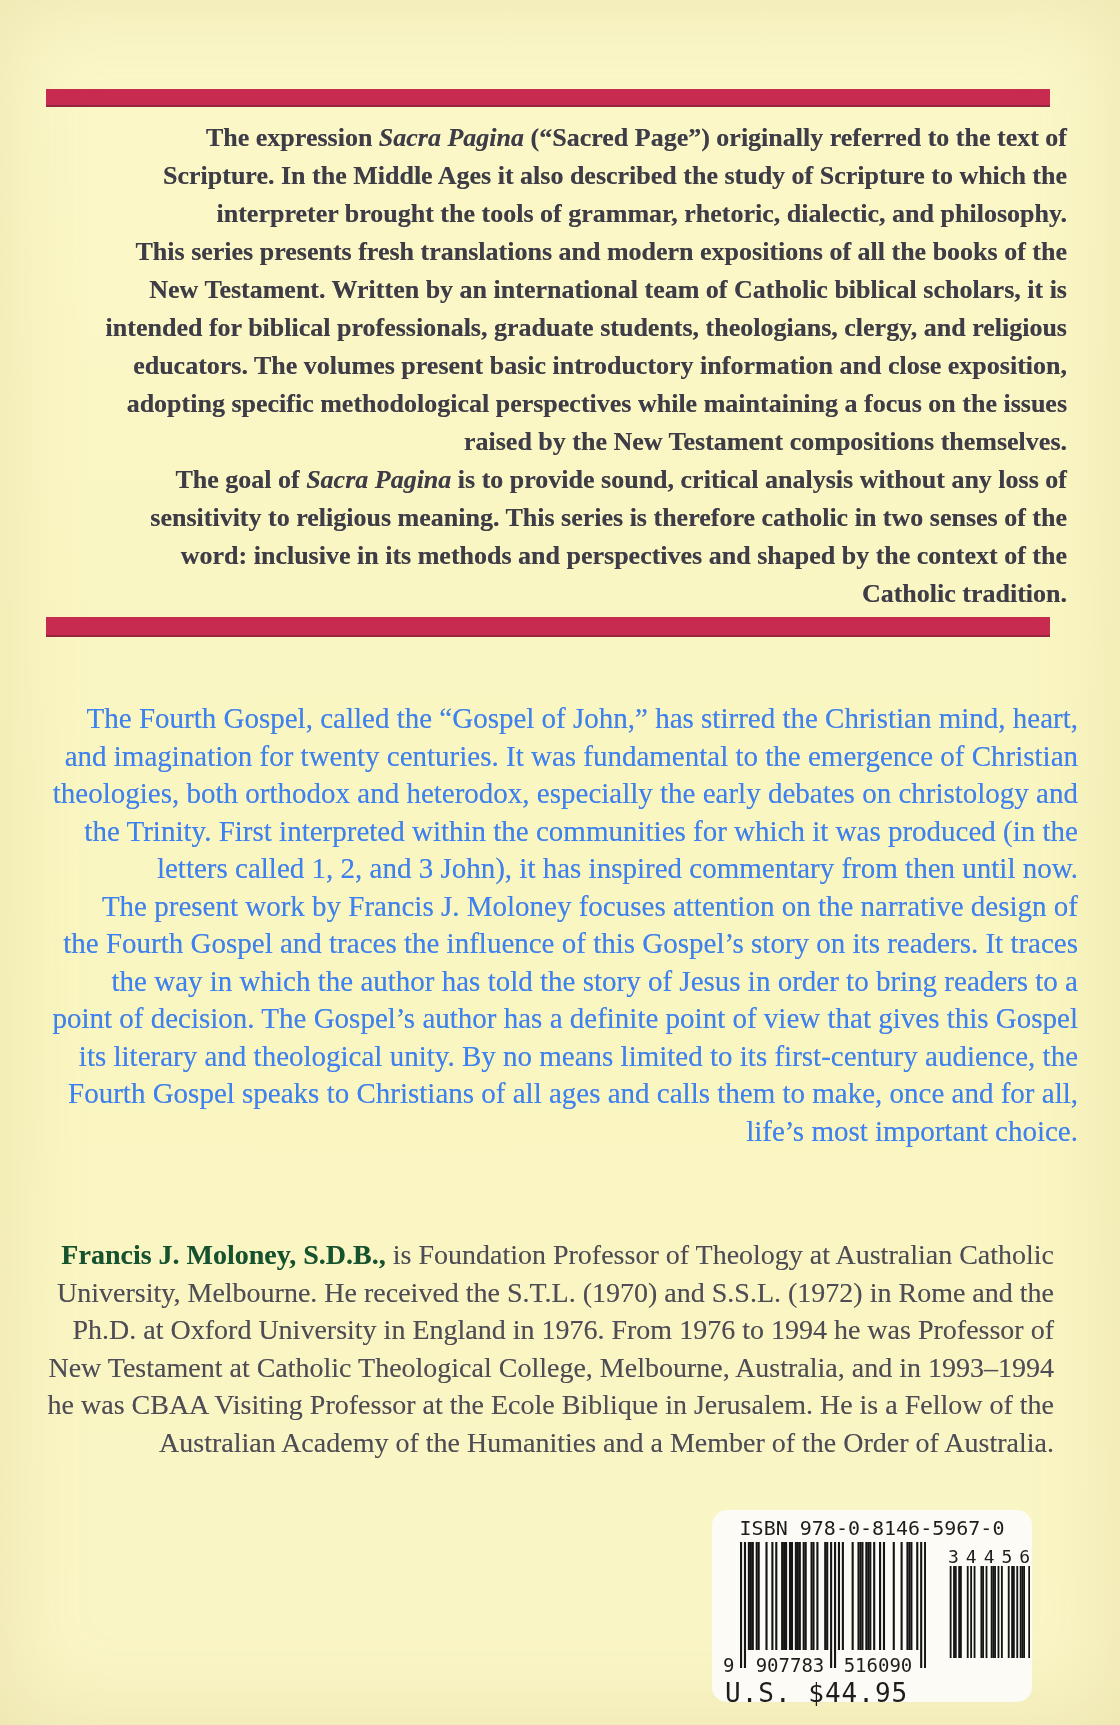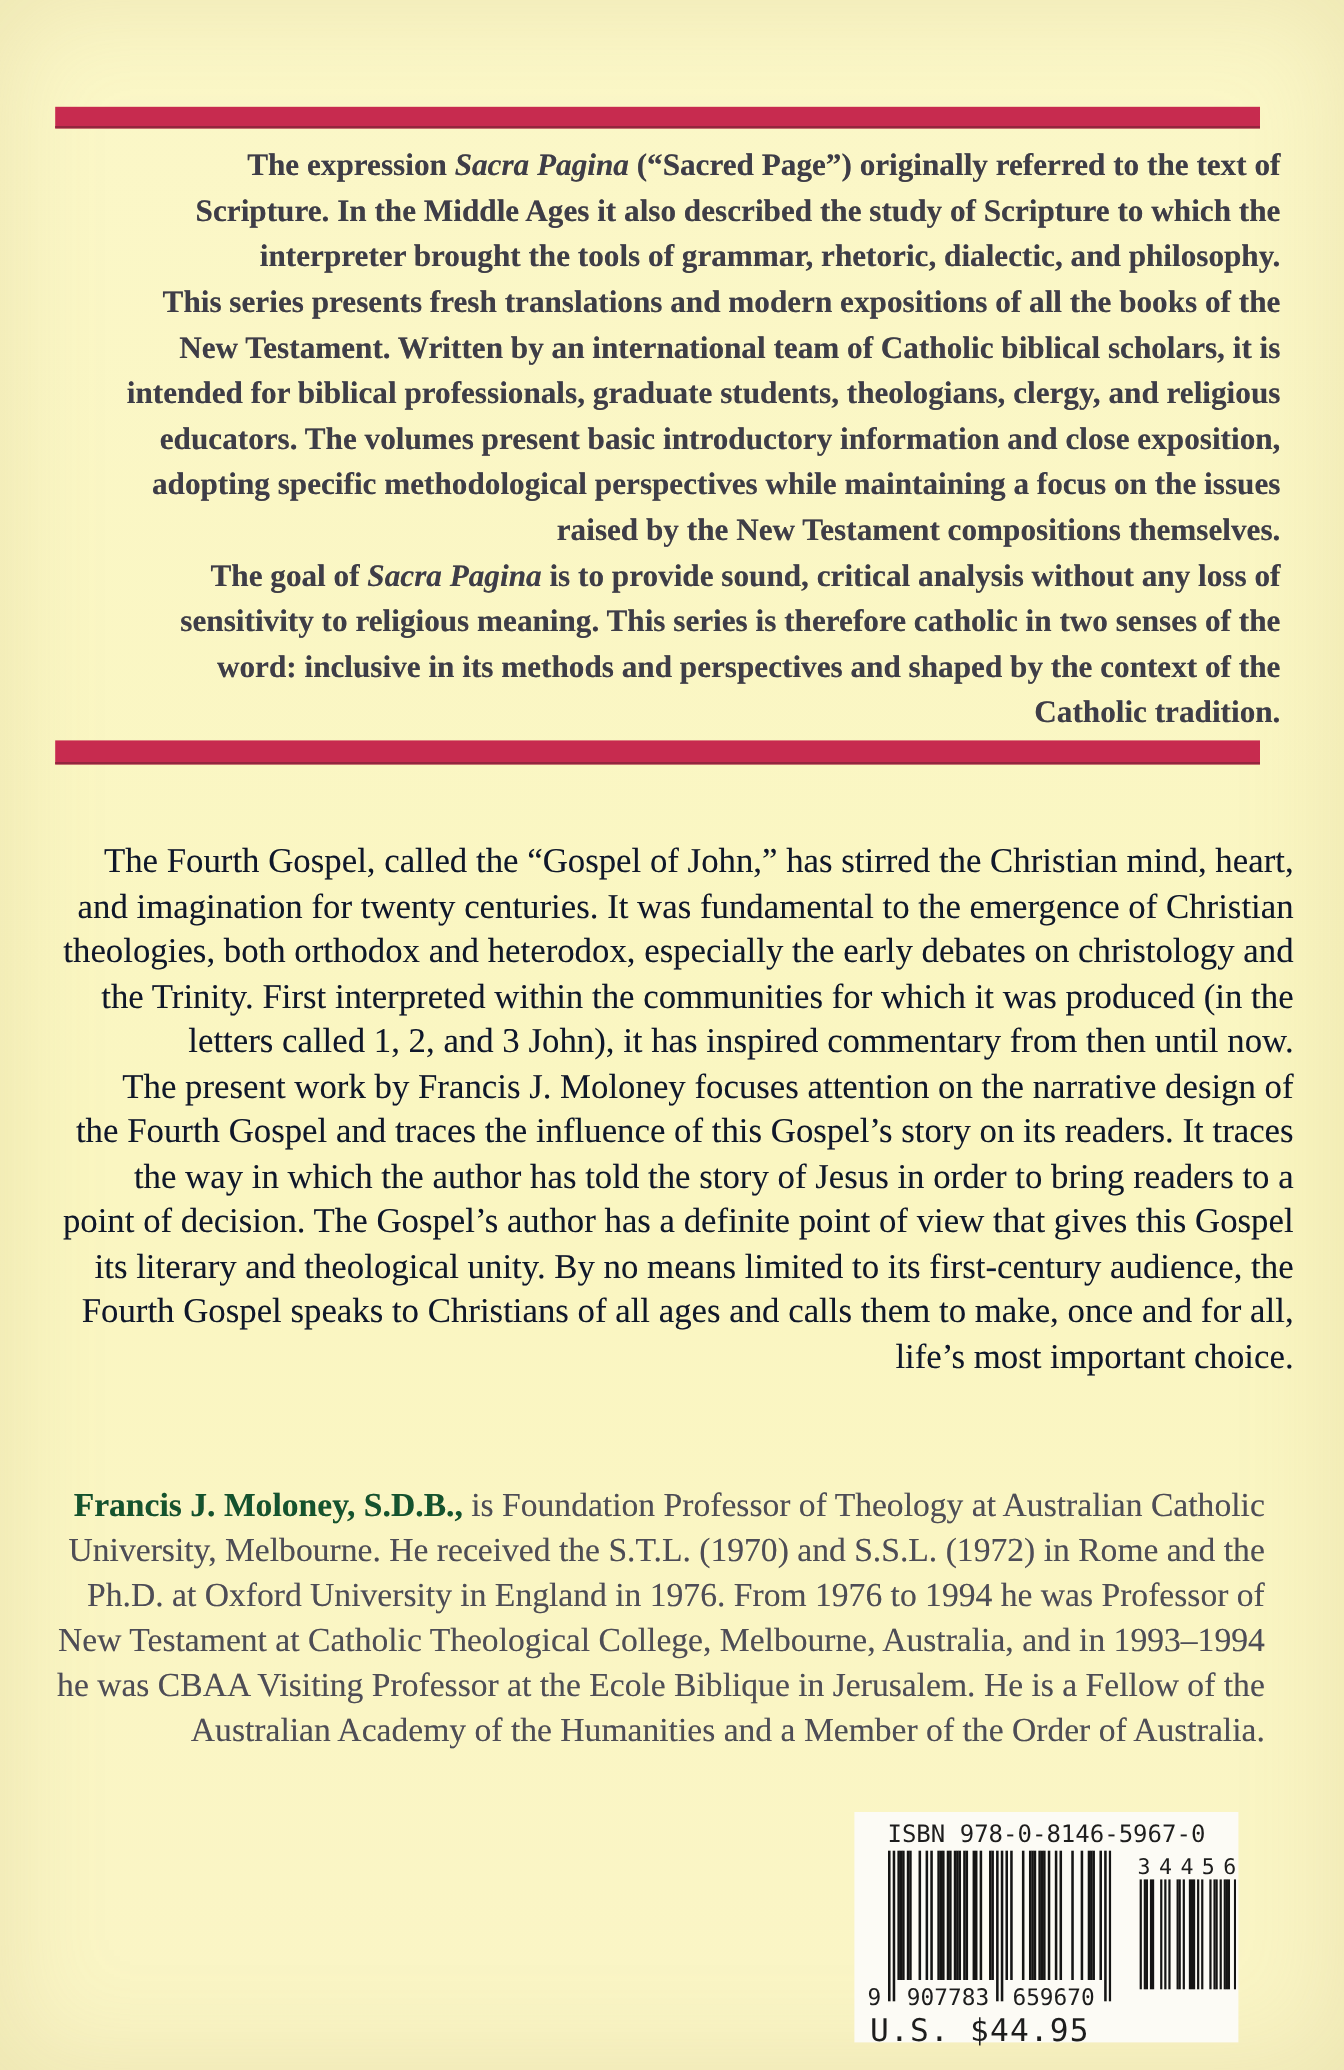--- a/index.html
+++ b/index.html
@@ -20,33 +20,34 @@
   .bar.mid{top:617px;height:18px;}
   .blurb{position:absolute;color:#3e3d47;}
   .blurb p{margin:0;text-indent:16px;text-align:right;}
   .series{
     left:82px;top:119px;width:985px;
     font-size:26px;line-height:38px;font-weight:bold;
     text-shadow:0 0 .5px rgba(62,61,71,.55);
   }
   .book{
     left:46px;top:700px;width:1032px;
-    font-size:29px;line-height:37.5px;color:#0f172a;
+    font-size:29px;line-height:37.5px;color:#3b82f6;
     text-shadow:0 0 .4px rgba(78,77,86,.45);
   }
   .book p{text-indent:30px;}
   .bio{
     left:46px;top:1236px;width:1008px;
     font-size:28px;line-height:37.5px;color:#4e4d56;
     text-shadow:0 0 .4px rgba(78,77,86,.45);
   }
   .bio .name{font-weight:bold;color:#14532d;}
   .isbn-panel{
     position:absolute;left:712px;top:1510px;width:320px;height:192px;
     background:#fcfbf5;
+    border-radius:15px;
   }
   .mono{font-family:"DejaVu Sans Mono", monospace;color:#1d1d1d;}
   .isbn-label{
     position:absolute;left:0;top:6px;width:100%;
     text-align:center;font-size:20px;letter-spacing:0px;white-space:nowrap;
   }
   #ean13{position:absolute;left:28px;top:32px;width:186px;height:126px;fill:#151515;}
   .ean13-digits{position:absolute;left:28px;top:144px;width:186px;height:24px;font-size:19px;}
   .ean13-digits span{position:absolute;top:0;}
   .d-first{left:-17px;}
@@ -133,21 +134,21 @@
       <rect x="86" y="0" width="1.08" height="108"></rect>
       <rect x="87" y="0" width="1.08" height="108"></rect>
       <rect x="90" y="0" width="1.08" height="108"></rect>
       <rect x="92" y="0" width="1.08" height="126"></rect>
       <rect x="94" y="0" width="1.08" height="126"></rect>
     </svg>
 
   <div class="ean13-digits mono">
     <span class="d-first">9</span>
     <span class="d-left">907783</span>
-    <span class="d-right">659670</span>
+    <span class="d-right">516090</span>
   </div>
 
   <div class="ean5-digits mono">34456</div>
 
   <svg id="ean5" viewBox="0 0 48 92" preserveAspectRatio="none">
       <rect x="1" y="0" width="1.08" height="92"></rect>
       <rect x="3" y="0" width="1.08" height="92"></rect>
       <rect x="4" y="0" width="1.08" height="92"></rect>
       <rect x="6" y="0" width="1.08" height="92"></rect>
       <rect x="7" y="0" width="1.08" height="92"></rect>

